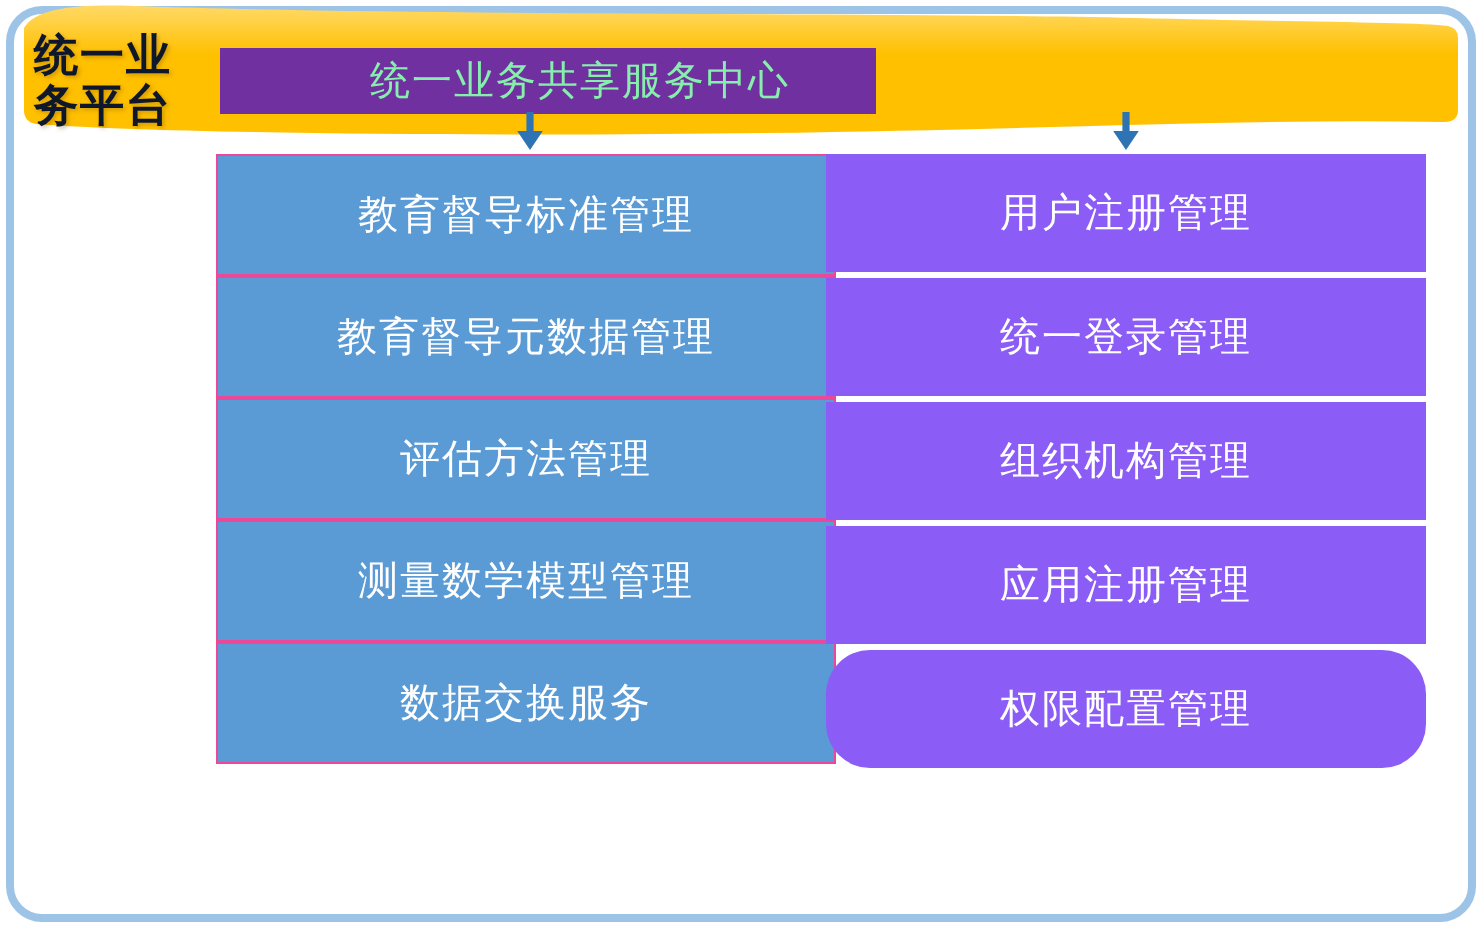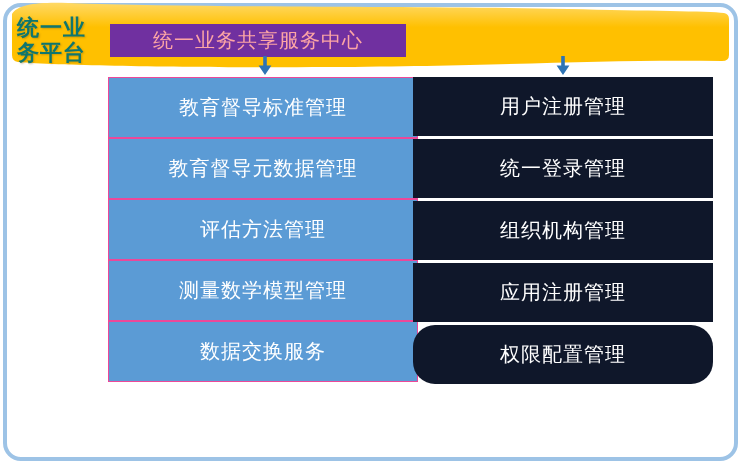--- a/index.html
+++ b/index.html
@@ -19,36 +19,37 @@
   }
   
   .banner-wrap {
     position: absolute;
     left: 8px; top: 0; width: 727px; height: 72px;
   }
   .banner-wrap svg { display: block; }
   .platform-label {
     position: absolute;
     left: 17px; top: 15px;
-    color: #0f766e;
+    color: #0f172a;
     font-weight: bold;
     font-size: 22px;
     line-height: 25px;
     letter-spacing: 1px;
     text-shadow: 1px 1px 2px rgba(120, 80, 0, 0.35);
     white-space: pre;
   }
   .header-bar {
     position: absolute;
     top: 24px; height: 33px;
     background: #7030A0;
-    color: #fca5a5;
+    color: #86efac;
     display: flex; align-items: center; justify-content: center;
     font-size: 20px;
     letter-spacing: 1px;
+    padding-left: 32px;
   }
   #hdr-left  { left: 110px; width: 296px; }
   #hdr-right { left: 413px; width: 304px; }
   .down-arrow { position: absolute; top: 56px; width: 16px; height: 19px; }
   #arrow-left  { left: 257px; }
   #arrow-right { left: 555px; }
   
   .col { position: absolute; top: 77px; }
   .col-left {
     left: 108px; width: 310px;
@@ -59,21 +60,21 @@
   .col-right { left: 413px; width: 300px; }
   .box {
     height: 59px;
     display: flex; align-items: center; justify-content: center;
     color: #ffffff;
     font-size: 20px;
     letter-spacing: 1px;
   }
   .col-left  .box { background: #5B9BD5; margin-bottom: 2px; }
   .col-left  .box:last-child { margin-bottom: 0; }
-  .col-right .box { background: #0f172a; margin-bottom: 3px; }
+  .col-right .box { background: #8b5cf6; margin-bottom: 3px; }
   .col-right .box:last-child { margin-bottom: 0; border-radius: 22px; }
 </style>
 </head>
 <body>
 
 <div class="stage">
 
   <div class="frame"></div>
 
   <div class="banner-wrap">

